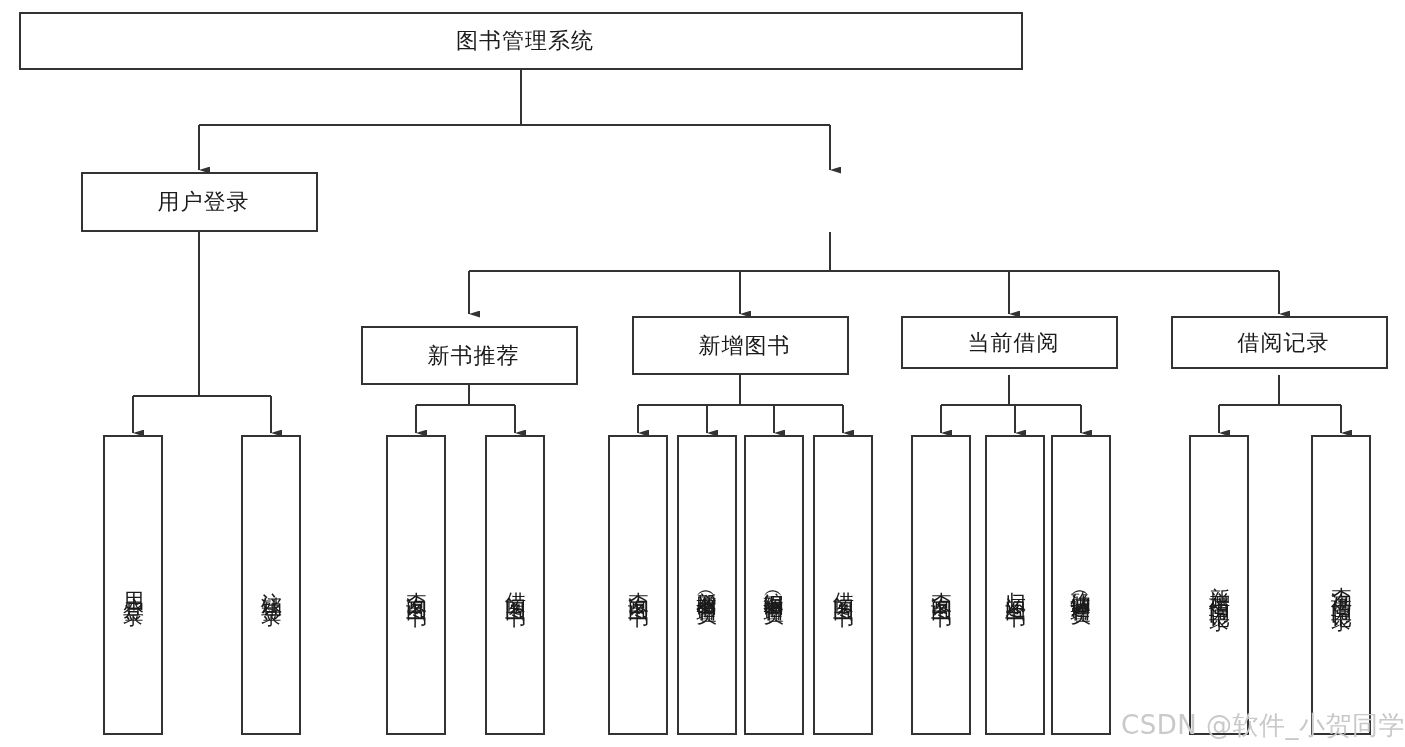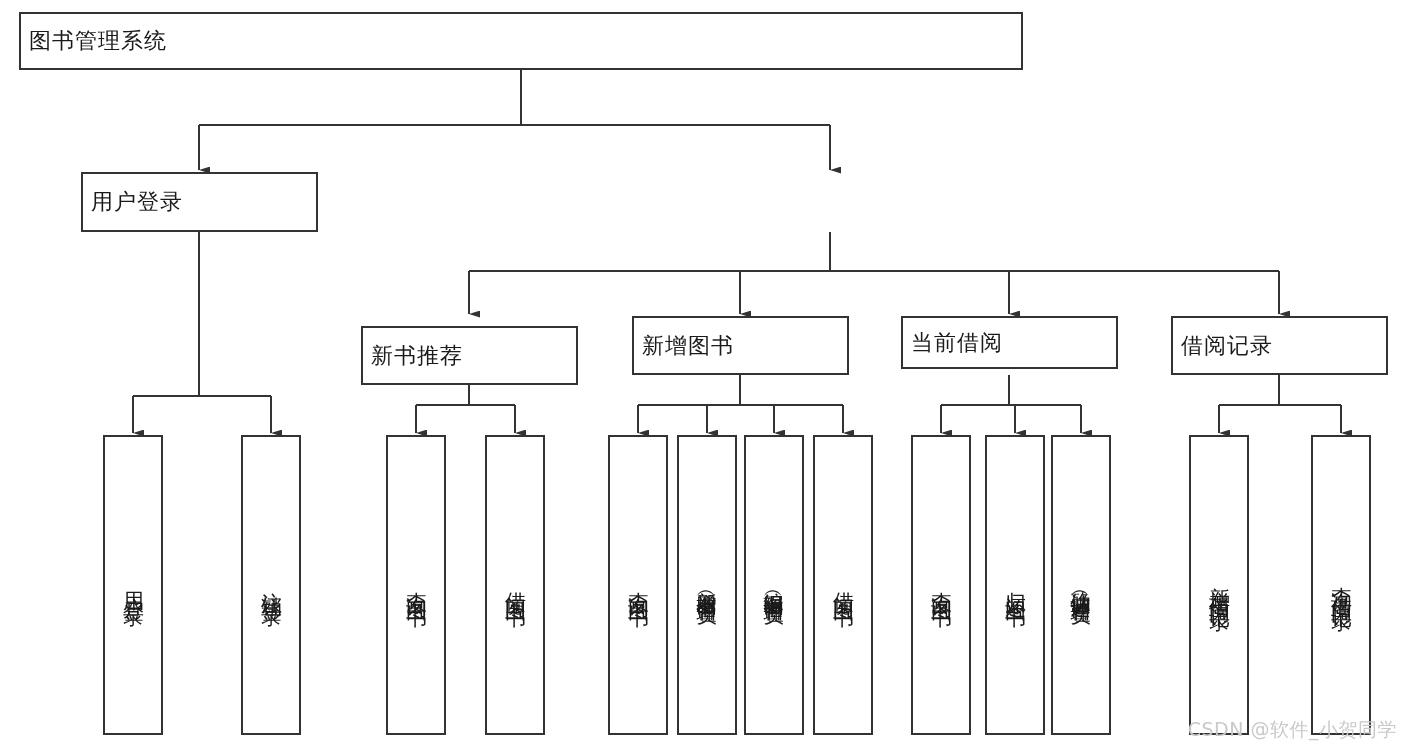--- a/index.html
+++ b/index.html
@@ -24,21 +24,21 @@
     width: 1405px;
     height: 747px;
   }
   .node {
     position: absolute;
     box-sizing: border-box;
     background: #ffffff;
     border: 2px solid #333333;
     display: flex;
     align-items: center;
-    justify-content: flex-start;
+    justify-content: center;
     color: #1a1a1a;
     padding-left: 8px;
   }
   .node-label {
     font-size: 22px;
     line-height: 1.15;
     letter-spacing: 1px;
     white-space: nowrap;
     color: #1a1a1a;
   }
@@ -55,23 +55,23 @@
     line-height: 1;
     white-space: nowrap;
     max-height: 100%;
   }
   .node.vertical.tight .node-label {
     font-size: 20px;
     letter-spacing: 2px;
   }
   .watermark {
     position: absolute;
-    right: 8px;
+    right: 0;
     bottom: 4px;
-    font-size: 19px;
+    font-size: 26px;
     color: #c9c9c9;
     white-space: nowrap;
     letter-spacing: 0.5px;
   }
 </style>
 </head>
 <body>
 
 <div id="canvas">
 
@@ -137,21 +137,21 @@
 
   <div class="node" style="left:361px; top:326px; width:217px; height:59px;">
     <span class="node-label">新书推荐</span>
   </div>
   <div class="node" style="left:632px; top:316px; width:217px; height:59px;">
     <span class="node-label">新增图书</span>
   </div>
   <div class="node" style="left:901px; top:316px; width:217px; height:53px;">
     <span class="node-label">当前借阅</span>
   </div>
-  <div class="node" style="left:1171px; top:316px; width:217px; height:59px;">
+  <div class="node" style="left:1171px; top:316px; width:217px; height:53px;">
     <span class="node-label">借阅记录</span>
   </div>
 
   <div class="node vertical" style="left:103px; top:435px; width:60px; height:300px;">
     <span class="node-label">用户登录</span>
   </div>
   <div class="node vertical" style="left:241px; top:435px; width:60px; height:300px;">
     <span class="node-label">注销登录</span>
   </div>
   <div class="node vertical" style="left:386px; top:435px; width:60px; height:300px;">

